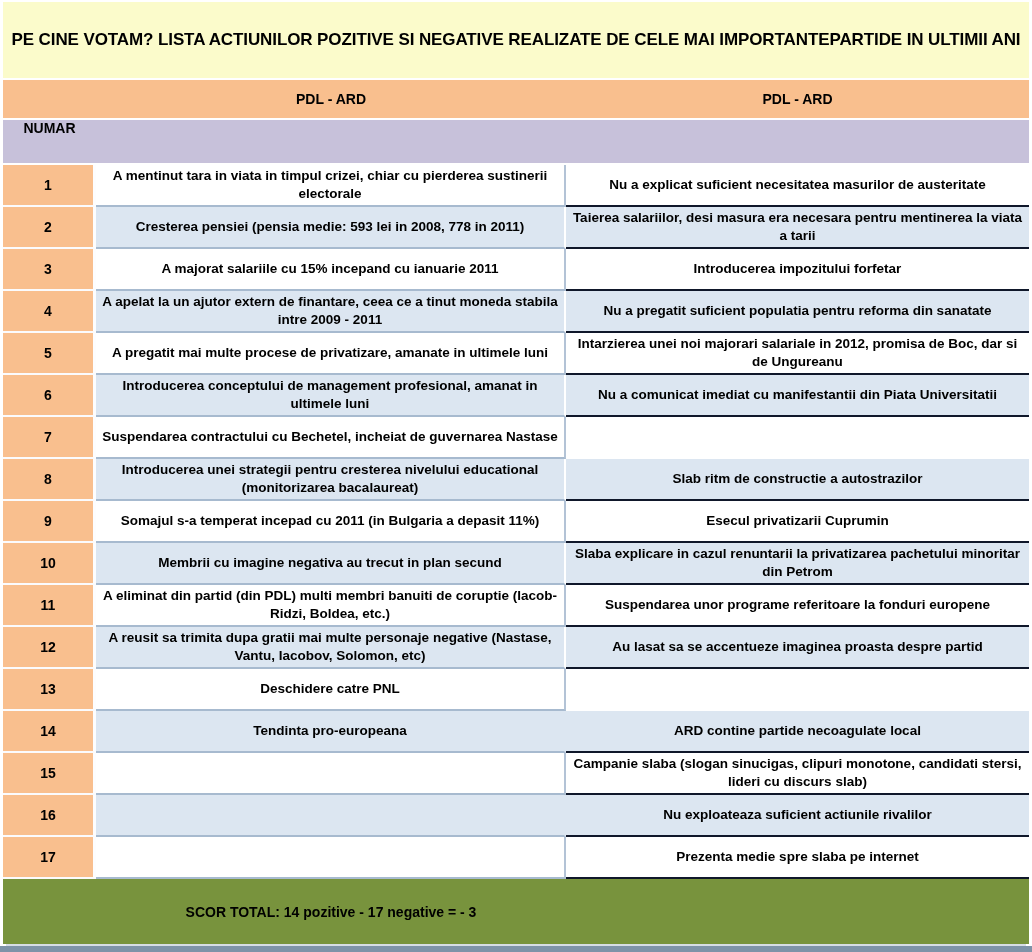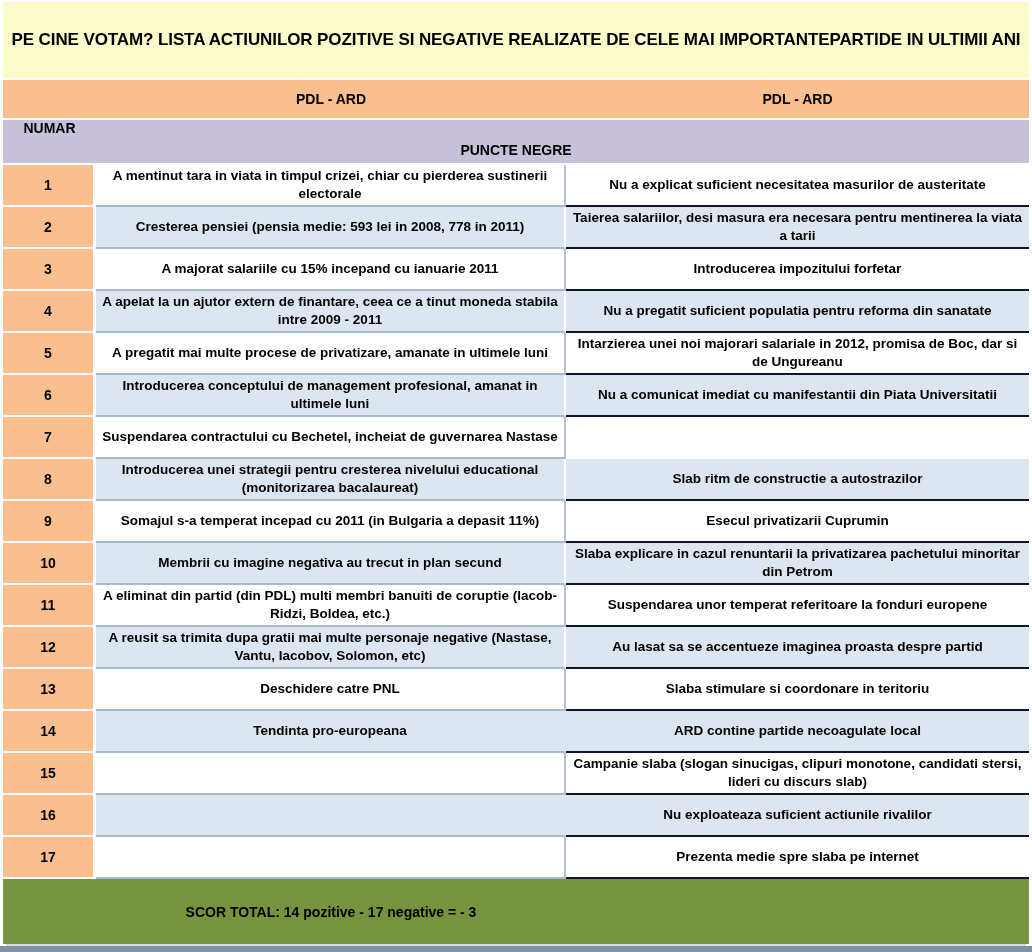--- a/index.html
+++ b/index.html
@@ -102,21 +102,20 @@
   </div>
 
   <div class="party-band">
     <div class="hcell c1"></div>
     <div class="hcell c2">PDL - ARD</div>
     <div class="hcell c3">PDL - ARD</div>
   </div>
 
   <div class="colhead-band">
     <div class="hcell c1">NUMAR</div>
-    <div class="hcell c3">PUNCTE NEGRE</div>
   </div>
 
   <div id="table-rows">
   <div class="row row-white">
     <div class="cell cell-numar">1</div>
     <div class="cell cell-albe">A mentinut tara  in viata in timpul crizei, chiar cu pierderea sustinerii electorale</div>
     <div class="cell cell-negre">Nu a explicat suficient necesitatea masurilor de austeritate</div>
   </div>
 
   <div class="row row-blue">
@@ -168,33 +167,32 @@
 
   <div class="row row-blue">
     <div class="cell cell-numar">10</div>
     <div class="cell cell-albe">Membrii cu imagine negativa au trecut in plan secund</div>
     <div class="cell cell-negre">Slaba explicare in cazul renuntarii la privatizarea pachetului minoritar din Petrom</div>
   </div>
 
   <div class="row row-white">
     <div class="cell cell-numar">11</div>
     <div class="cell cell-albe">A eliminat din partid (din PDL) multi membri banuiti de coruptie (Iacob-Ridzi, Boldea, etc.)</div>
-    <div class="cell cell-negre">Suspendarea unor temperat referitoare la fonduri europene</div>
+    <div class="cell cell-negre">Suspendarea unor programe referitoare la fonduri europene</div>
   </div>
 
   <div class="row row-blue">
     <div class="cell cell-numar">12</div>
     <div class="cell cell-albe">A reusit sa trimita dupa gratii mai multe personaje negative (Nastase, Vantu, Iacobov, Solomon, etc)</div>
     <div class="cell cell-negre">Au lasat sa se accentueze imaginea proasta despre partid</div>
   </div>
 
   <div class="row row-white">
     <div class="cell cell-numar">13</div>
     <div class="cell cell-albe">Deschidere catre PNL</div>
-    <div class="cell cell-negre">Slaba stimulare si coordonare in teritoriu</div>
   </div>
 
   <div class="row row-blue no-divider">
     <div class="cell cell-numar">14</div>
     <div class="cell cell-albe">Tendinta pro-europeana</div>
     <div class="cell cell-negre">ARD contine partide necoagulate local</div>
   </div>
 
   <div class="row row-white">
     <div class="cell cell-numar">15</div>

